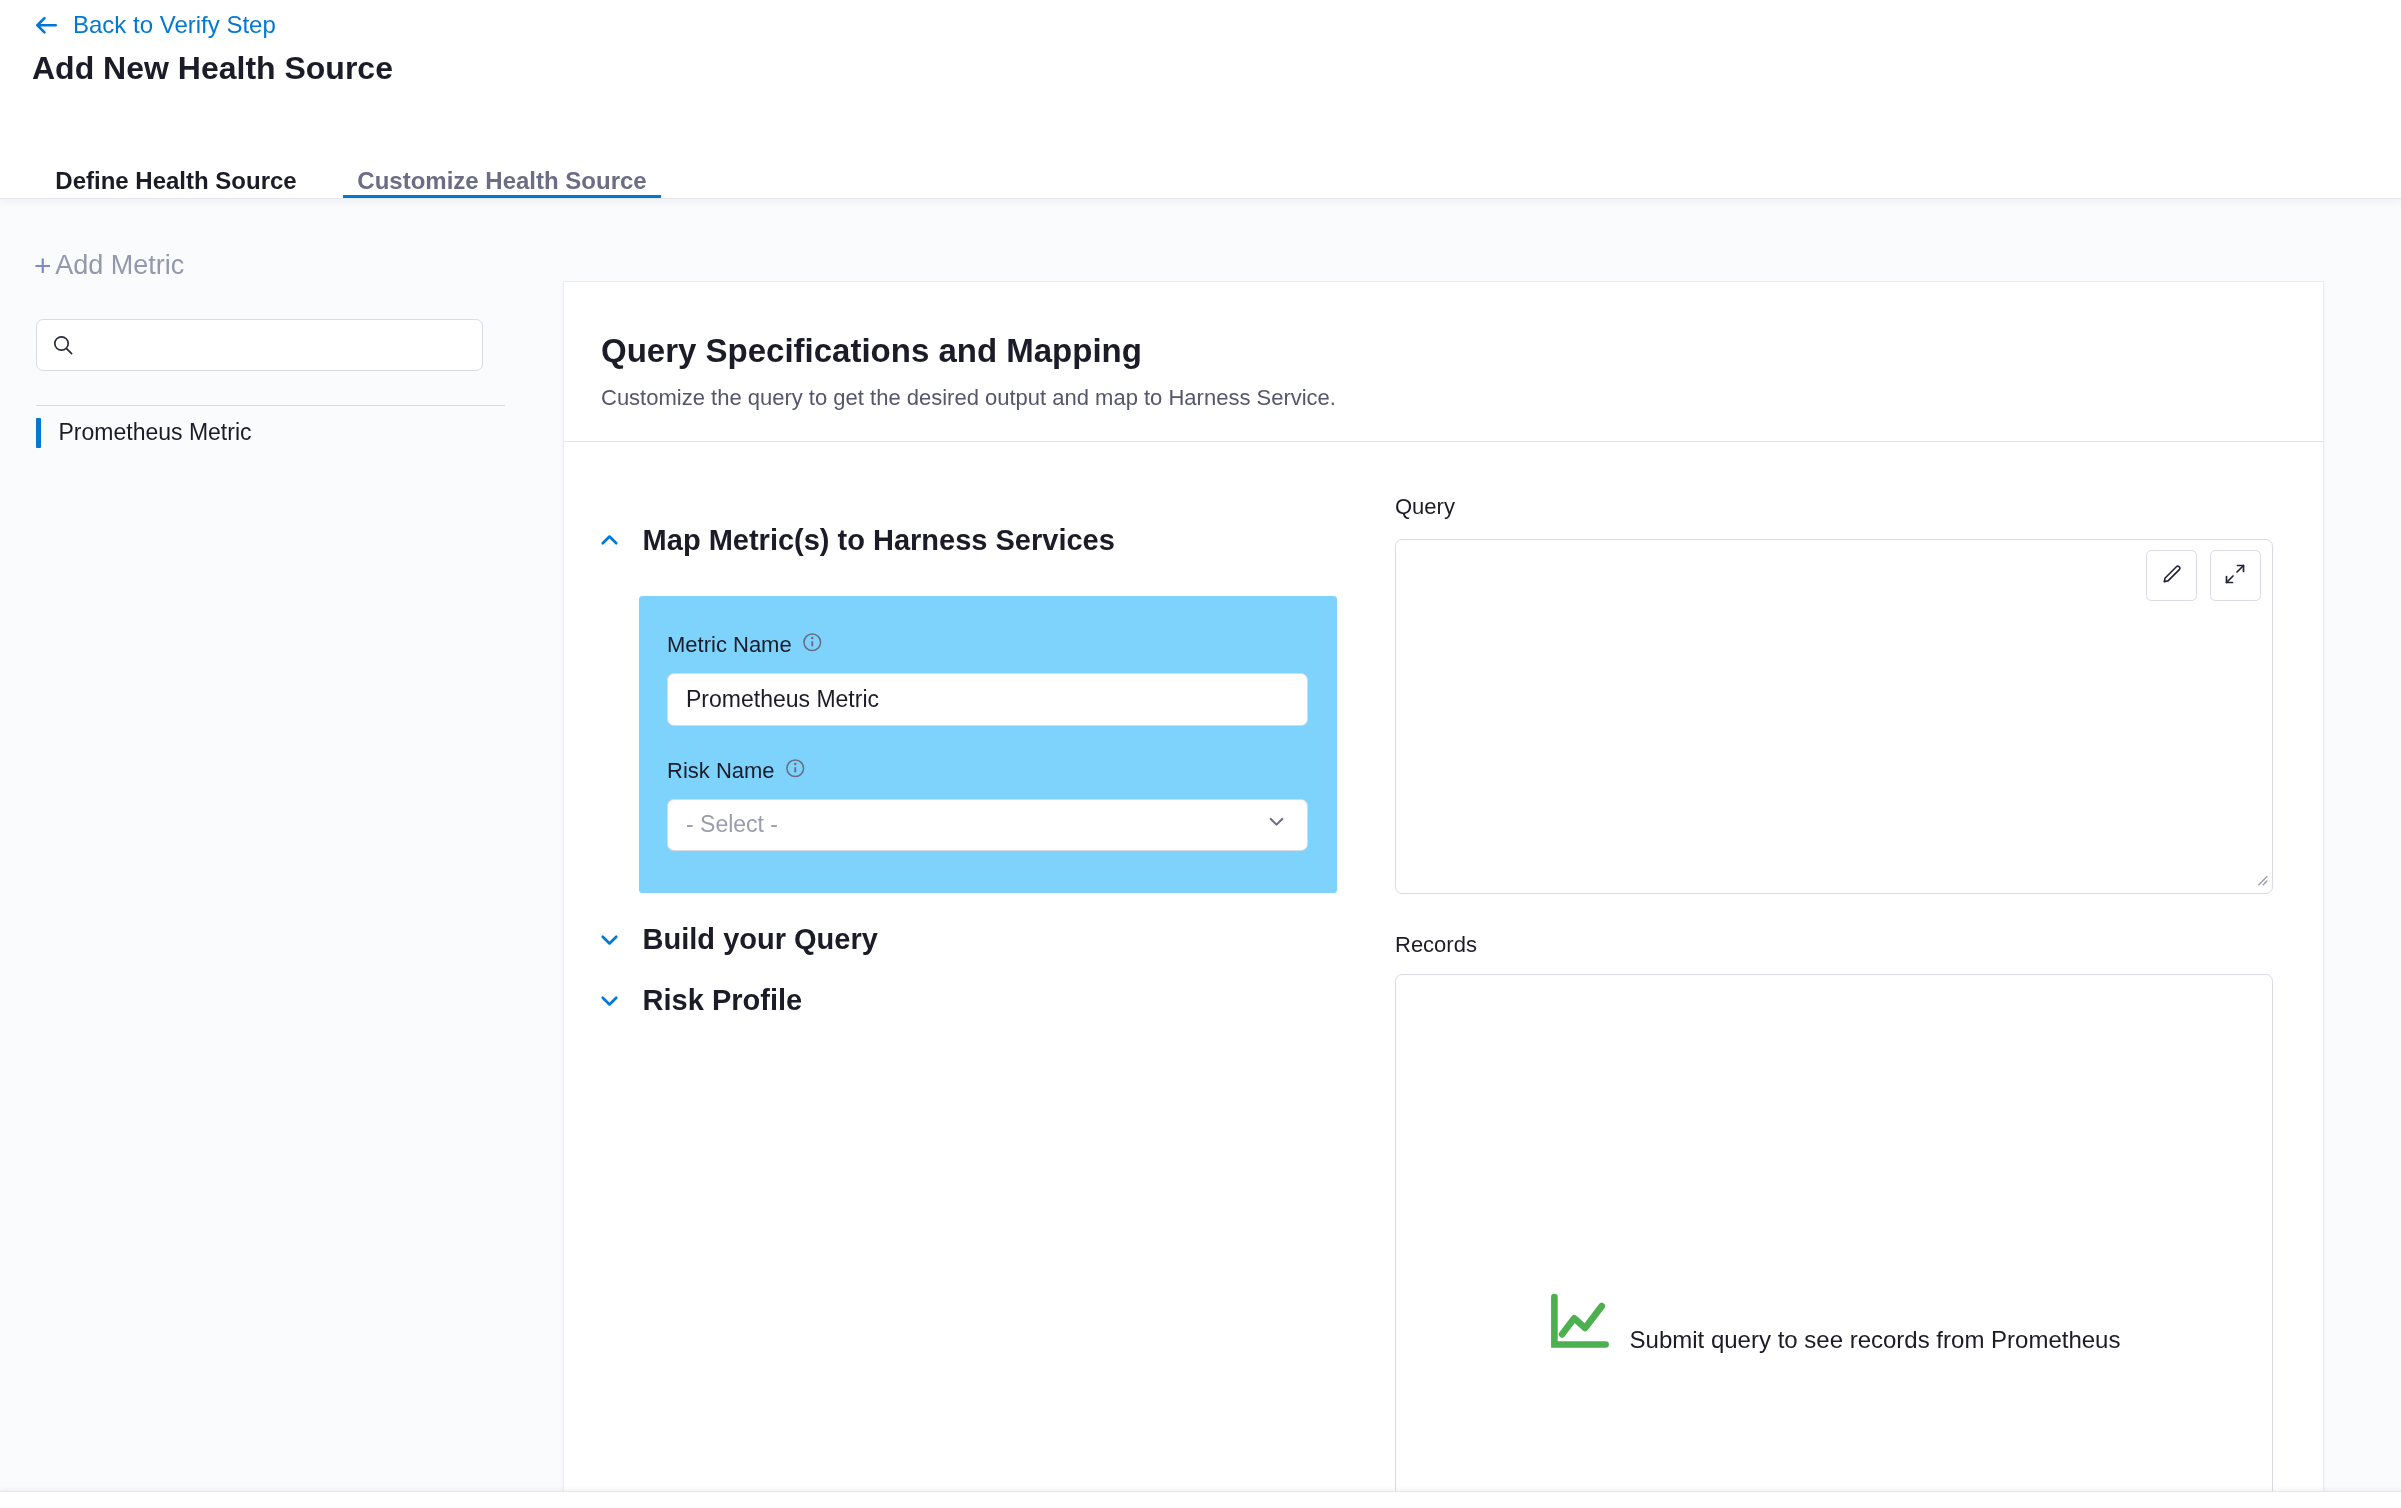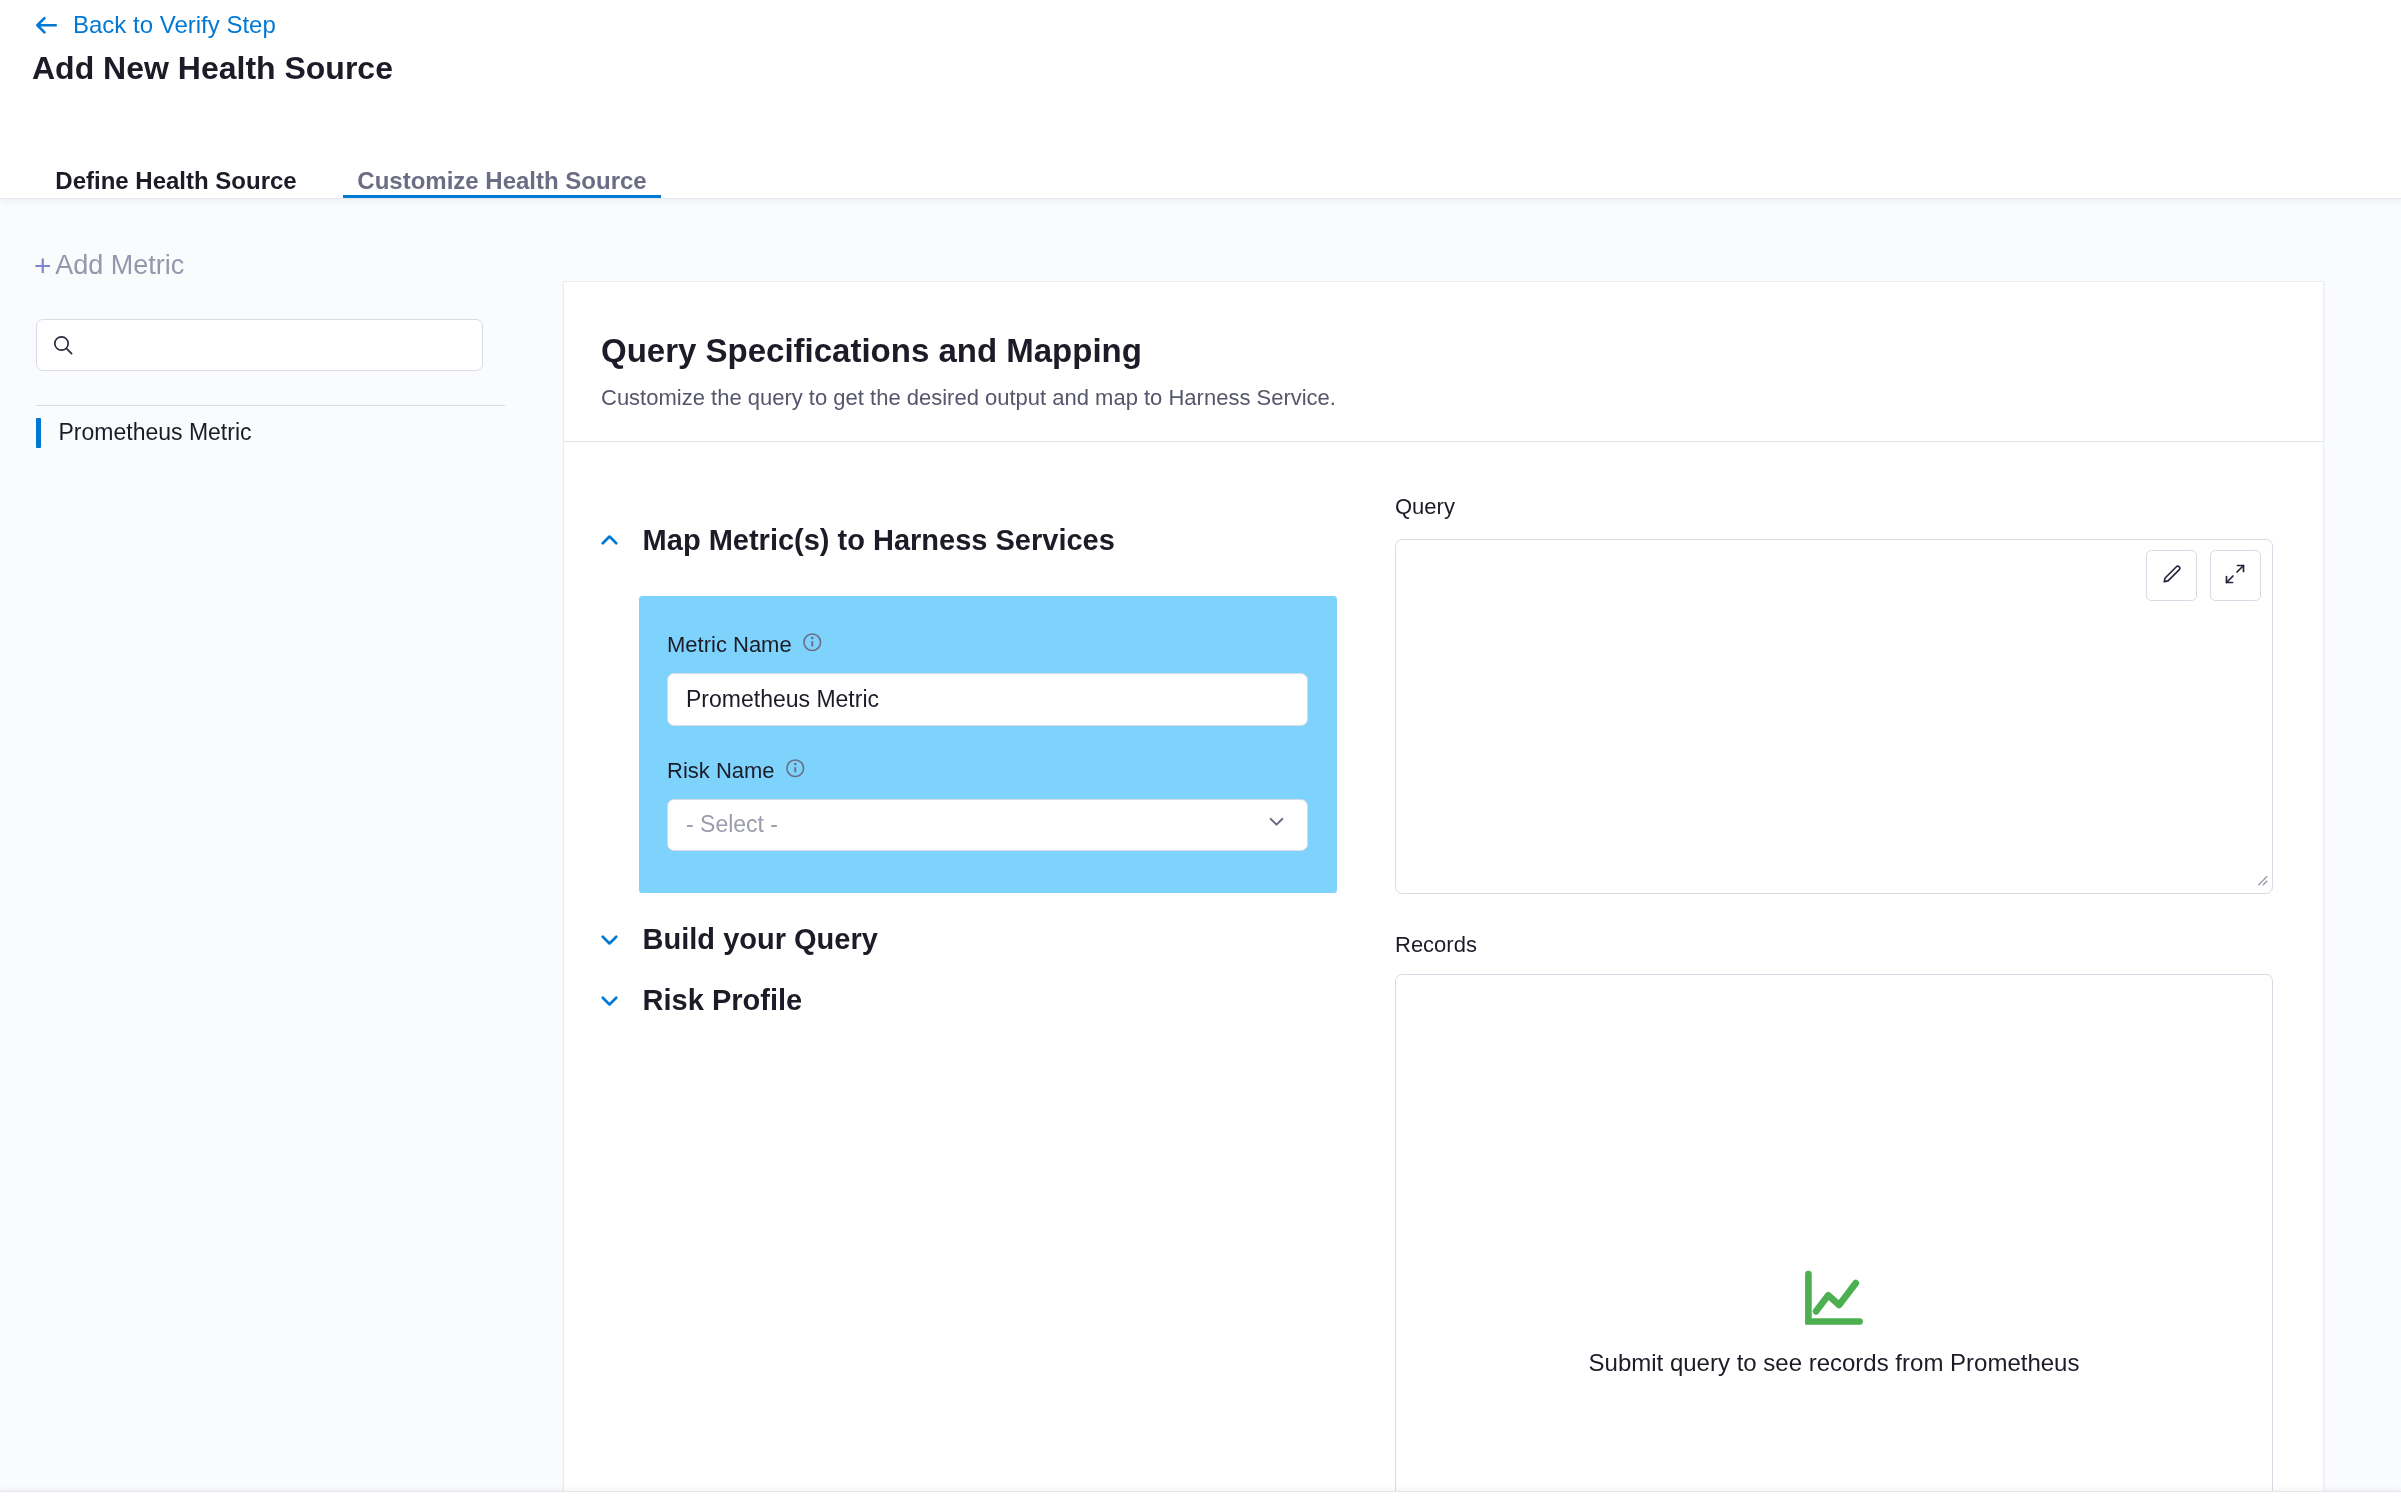--- a/index.html
+++ b/index.html
@@ -143,21 +143,21 @@
 
   .records-label {
     position: absolute; left: 831px; top: 650px;
     font-size: 22px; color: #1c1c28;
   }
   .records-box {
     position: absolute; left: 831px; top: 692px; width: 878px; height: 697px;
     border: 0.9px solid #d9dae6; border-radius: 7.1px; background: #fff;
     display: flex; align-items: center; justify-content: center;
   }
-  .records-empty { display: flex; align-items: center; gap: 18px; flex-direction: column; }
+  .records-empty { display: flex; align-items: flex-end; gap: 18px; }
   .records-empty-text { font-size: 24px; color: #1c1c28; }
 
   
   .footer-bar {
     position: absolute; left: 0; bottom: 0; width: 100%; height: 18px;
     background: #ffffff; border-top: 0.9px solid #e4e6ee;
     box-shadow: 0 -1.8px 4.5px rgba(40,41,61,0.05);
     z-index: 5;
   }
 </style>

